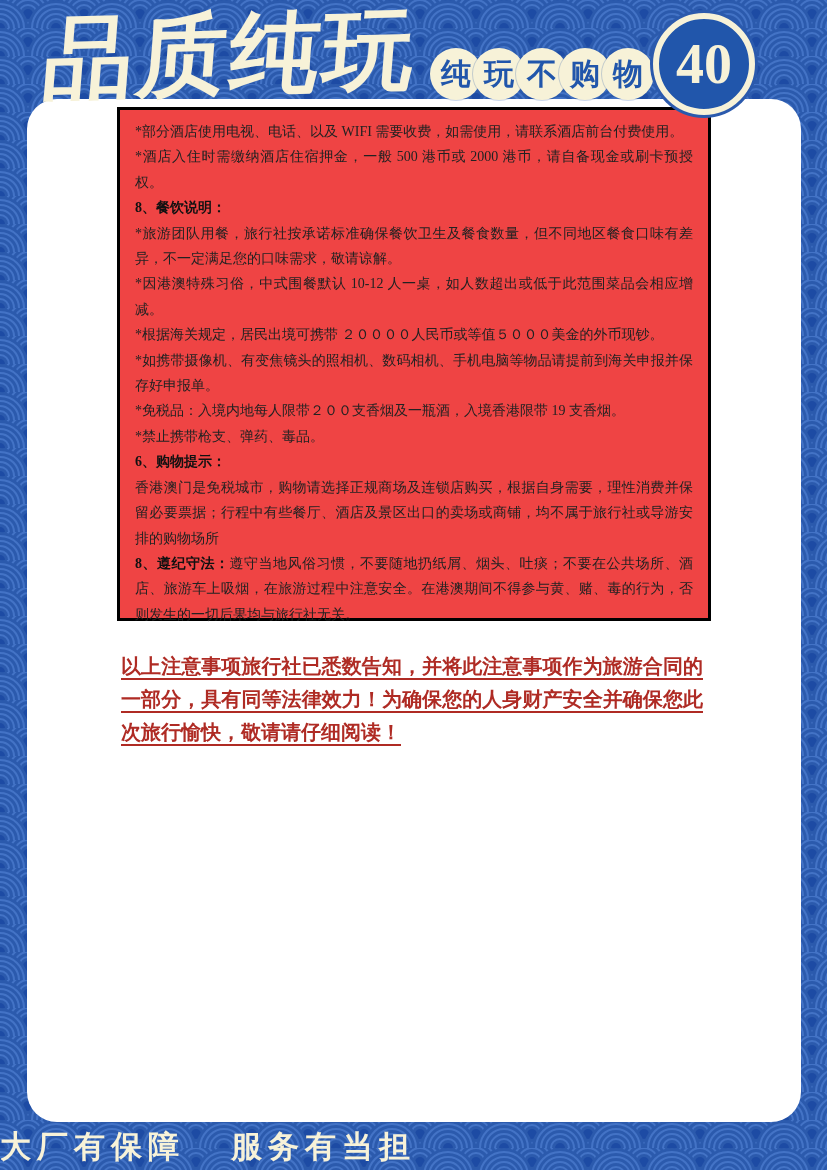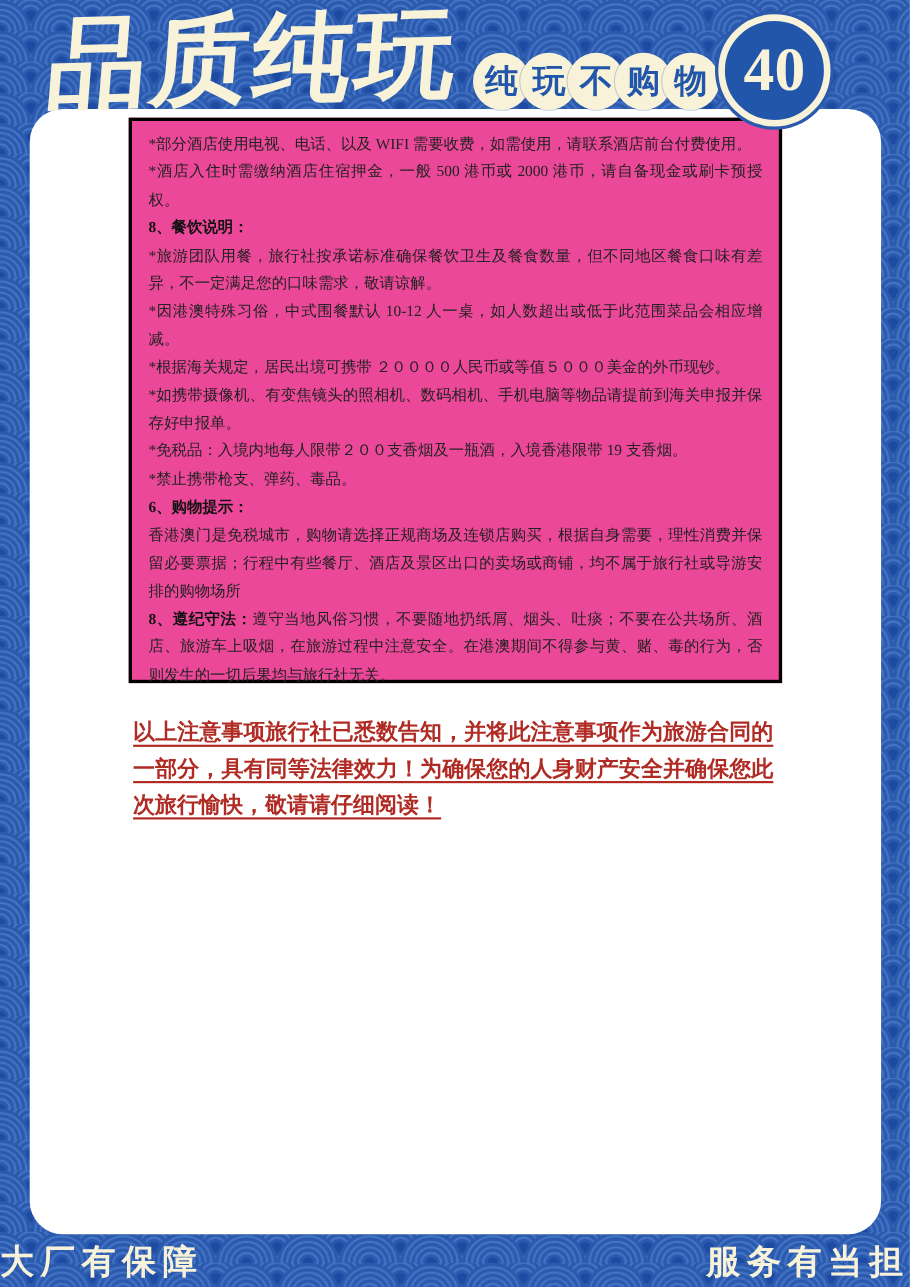--- a/index.html
+++ b/index.html
@@ -11,29 +11,29 @@
          color:#F7F2D8;letter-spacing:3px;transform:skewX(-6deg) rotate(-1.5deg);white-space:nowrap;line-height:1;}
   .badges{position:absolute;left:430px;top:48px;z-index:3;display:flex;}
   .badge{width:52px;height:52px;border-radius:50%;background:#F7F2D8;color:#2156AB;
          font-weight:bold;font-size:30px;display:flex;align-items:center;justify-content:center;
          margin-left:-9px;box-shadow:0 0 0 1px rgba(43,90,173,.25);}
   .badge:first-child{margin-left:0;}
   .days{position:absolute;left:653px;top:13px;width:90px;height:90px;border-radius:50%;
         background:#2156AB;border:6px solid #F7F2D8;box-shadow:0 0 0 3px #2B5AAD;
         color:#F7F2D8;font-size:56px;font-weight:bold;display:flex;align-items:center;justify-content:center;z-index:3;}
   .notice-box{position:absolute;left:117px;top:107px;width:594px;height:514px;box-sizing:border-box;
-        border:3px solid #000;background:#ec4899;padding:9px 15px 0 15px;z-index:2;
+        border:3px solid #000;background:#ef4444;padding:9px 15px 0 15px;z-index:2;
         font-size:14px;line-height:25.4px;color:#222;text-align:justify;}
   .notice-box p{margin:0;}
   .notice-box b{color:#111;}
   .legal{position:absolute;left:121px;top:650px;width:582px;z-index:2;
         color:#AF2B24;font-weight:bold;font-size:20px;line-height:33px;text-align:justify;}
   .legal span{text-decoration:underline;text-underline-offset:5px;}
   .footer{position:absolute;left:0;top:1122px;width:827px;height:48px;z-index:3;
-        display:flex;align-items:center;justify-content:space-between;gap:46px;
+        display:flex;align-items:center;justify-content:flex-start;gap:46px;
         color:#F7F2D8;font-size:31px;font-weight:bold;letter-spacing:6px;line-height:1;}
 </style>
 </head>
 <body>
 
 <div class="page">
 
   <svg class="bg" width="827" height="1170" aria-hidden="true">
     <defs>
       <pattern id="sgh" width="56" height="28" patternUnits="userSpaceOnUse">

